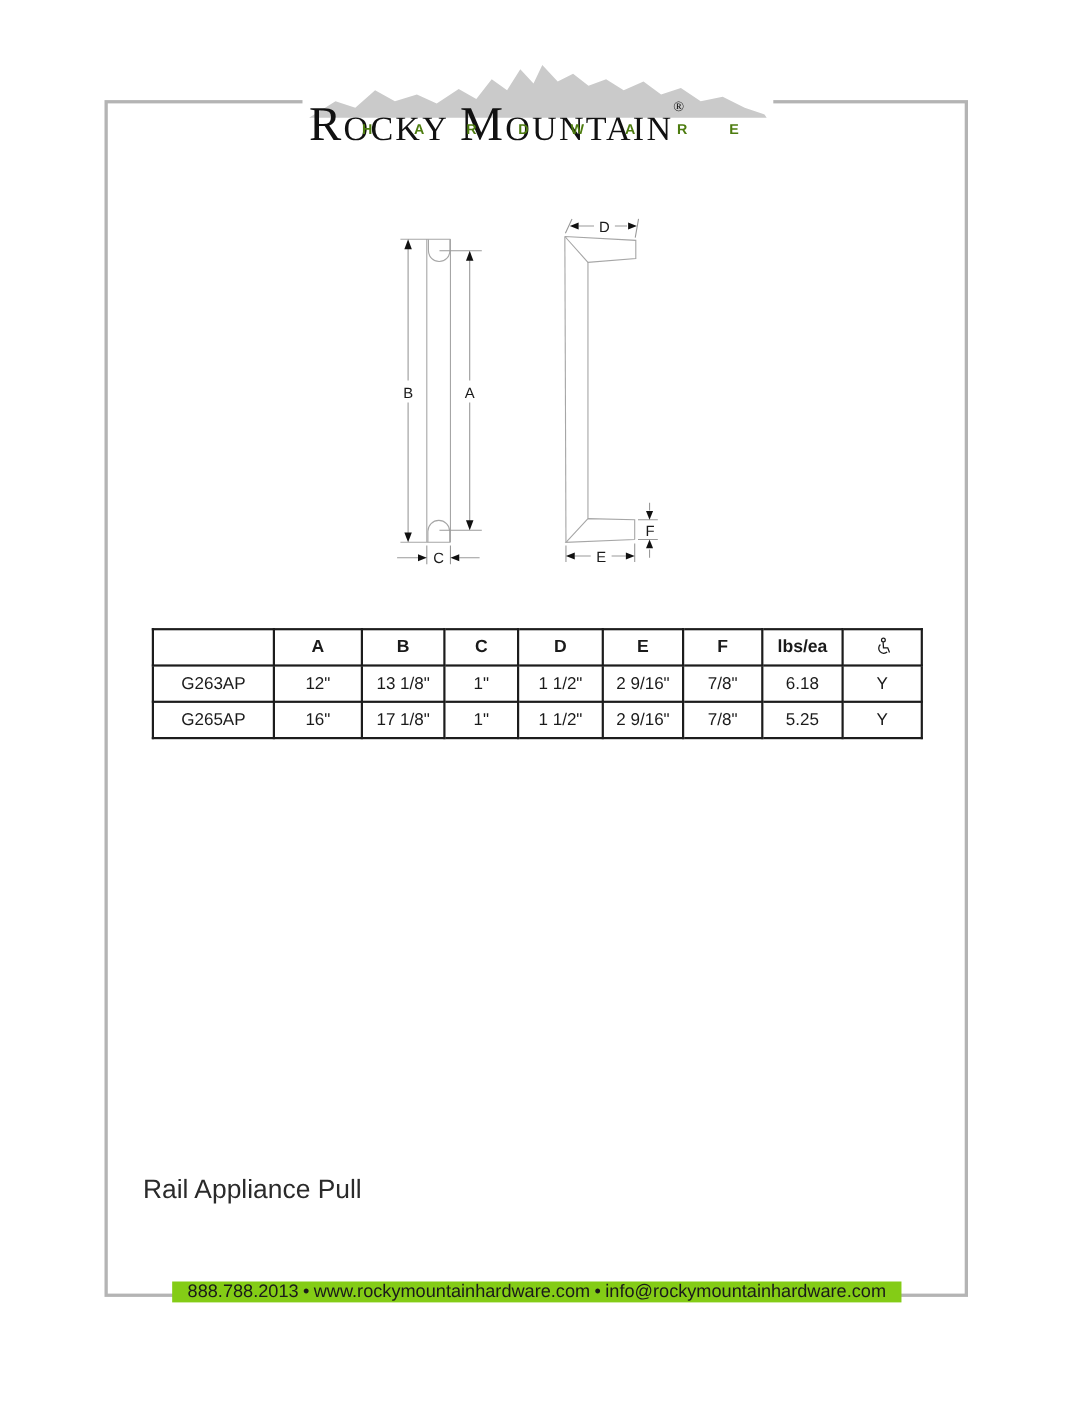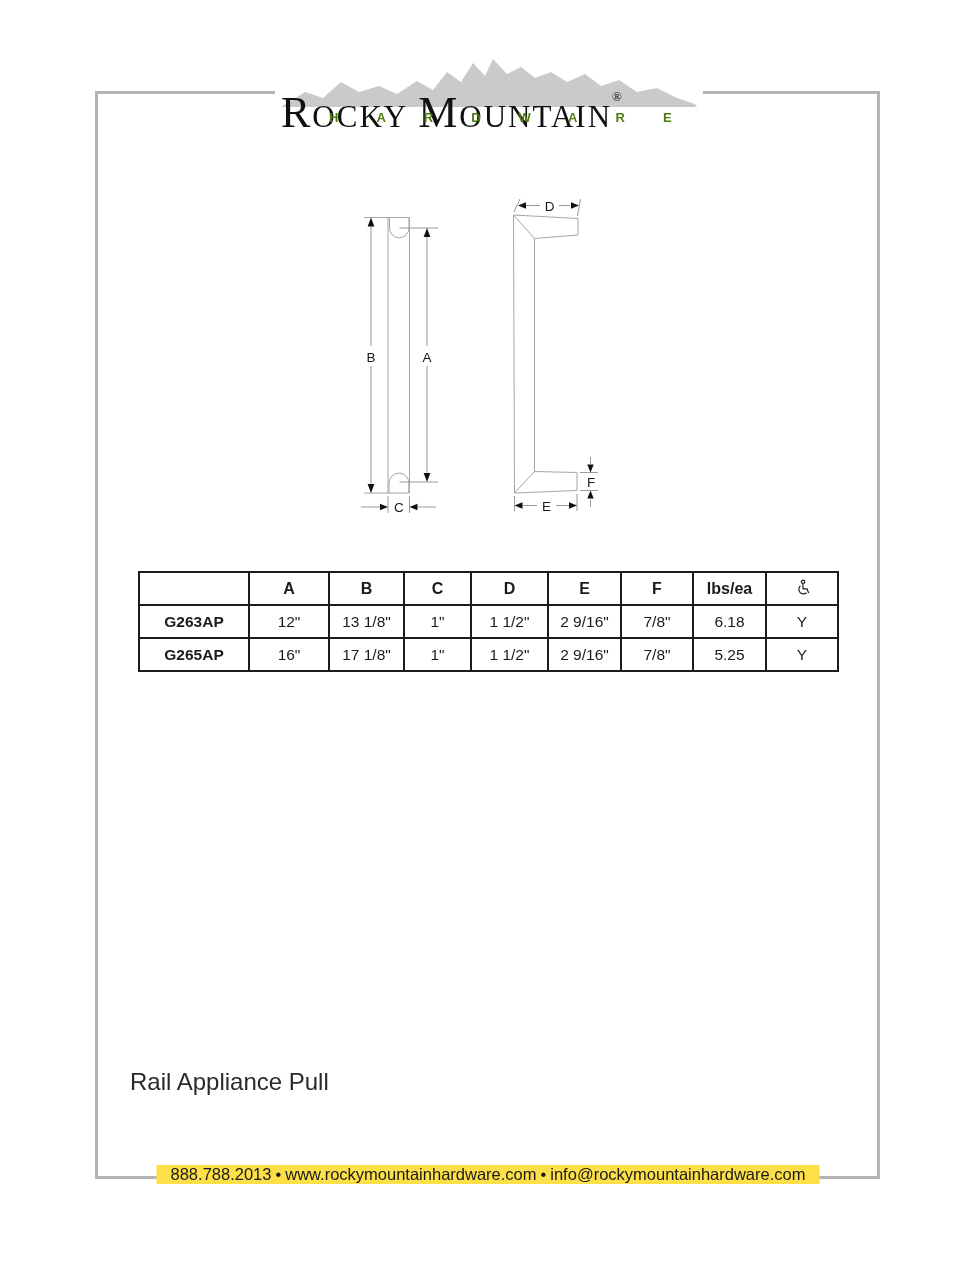--- a/index.html
+++ b/index.html
@@ -39,29 +39,29 @@
   .arrow   { fill:#111; stroke:none; }
   .dimlabel{ font-family:"Liberation Sans", sans-serif; font-size:13.5px; fill:#1a1a1a; }
   
   .spec-table-wrap { position:absolute; left:138px; top:571px; }
   table { border-collapse:collapse; table-layout:fixed; }
   td, th {
     border:2px solid #1c1c1c; text-align:center; vertical-align:middle;
     height:31px; padding:0 2px; font-size:15.5px; overflow:hidden;
   }
   th { font-size:16px; font-weight:bold; }
-  td.model { font-weight:bold; }
+  td.model { font-weight:normal; }
   .ada-icon-cell svg { display:block; margin:0 auto; }
   
   .product-title {
     position:absolute; left:130px; top:1068px; font-size:24px; color:#2a2a2a;
   }
   .footer {
     position:absolute; left:488px; top:1165px; transform:translateX(-50%);
-    background:#fde047; padding:0 14px; white-space:nowrap;
+    background:#84cc16; padding:0 14px; white-space:nowrap;
     font-size:16.5px; color:#1a1a1a;
   }
   .footer .sep { padding:0 4px; }
 </style>
 </head>
 <body>
 
 <div class="frame"></div>
 
 <div class="logo-wrap">

